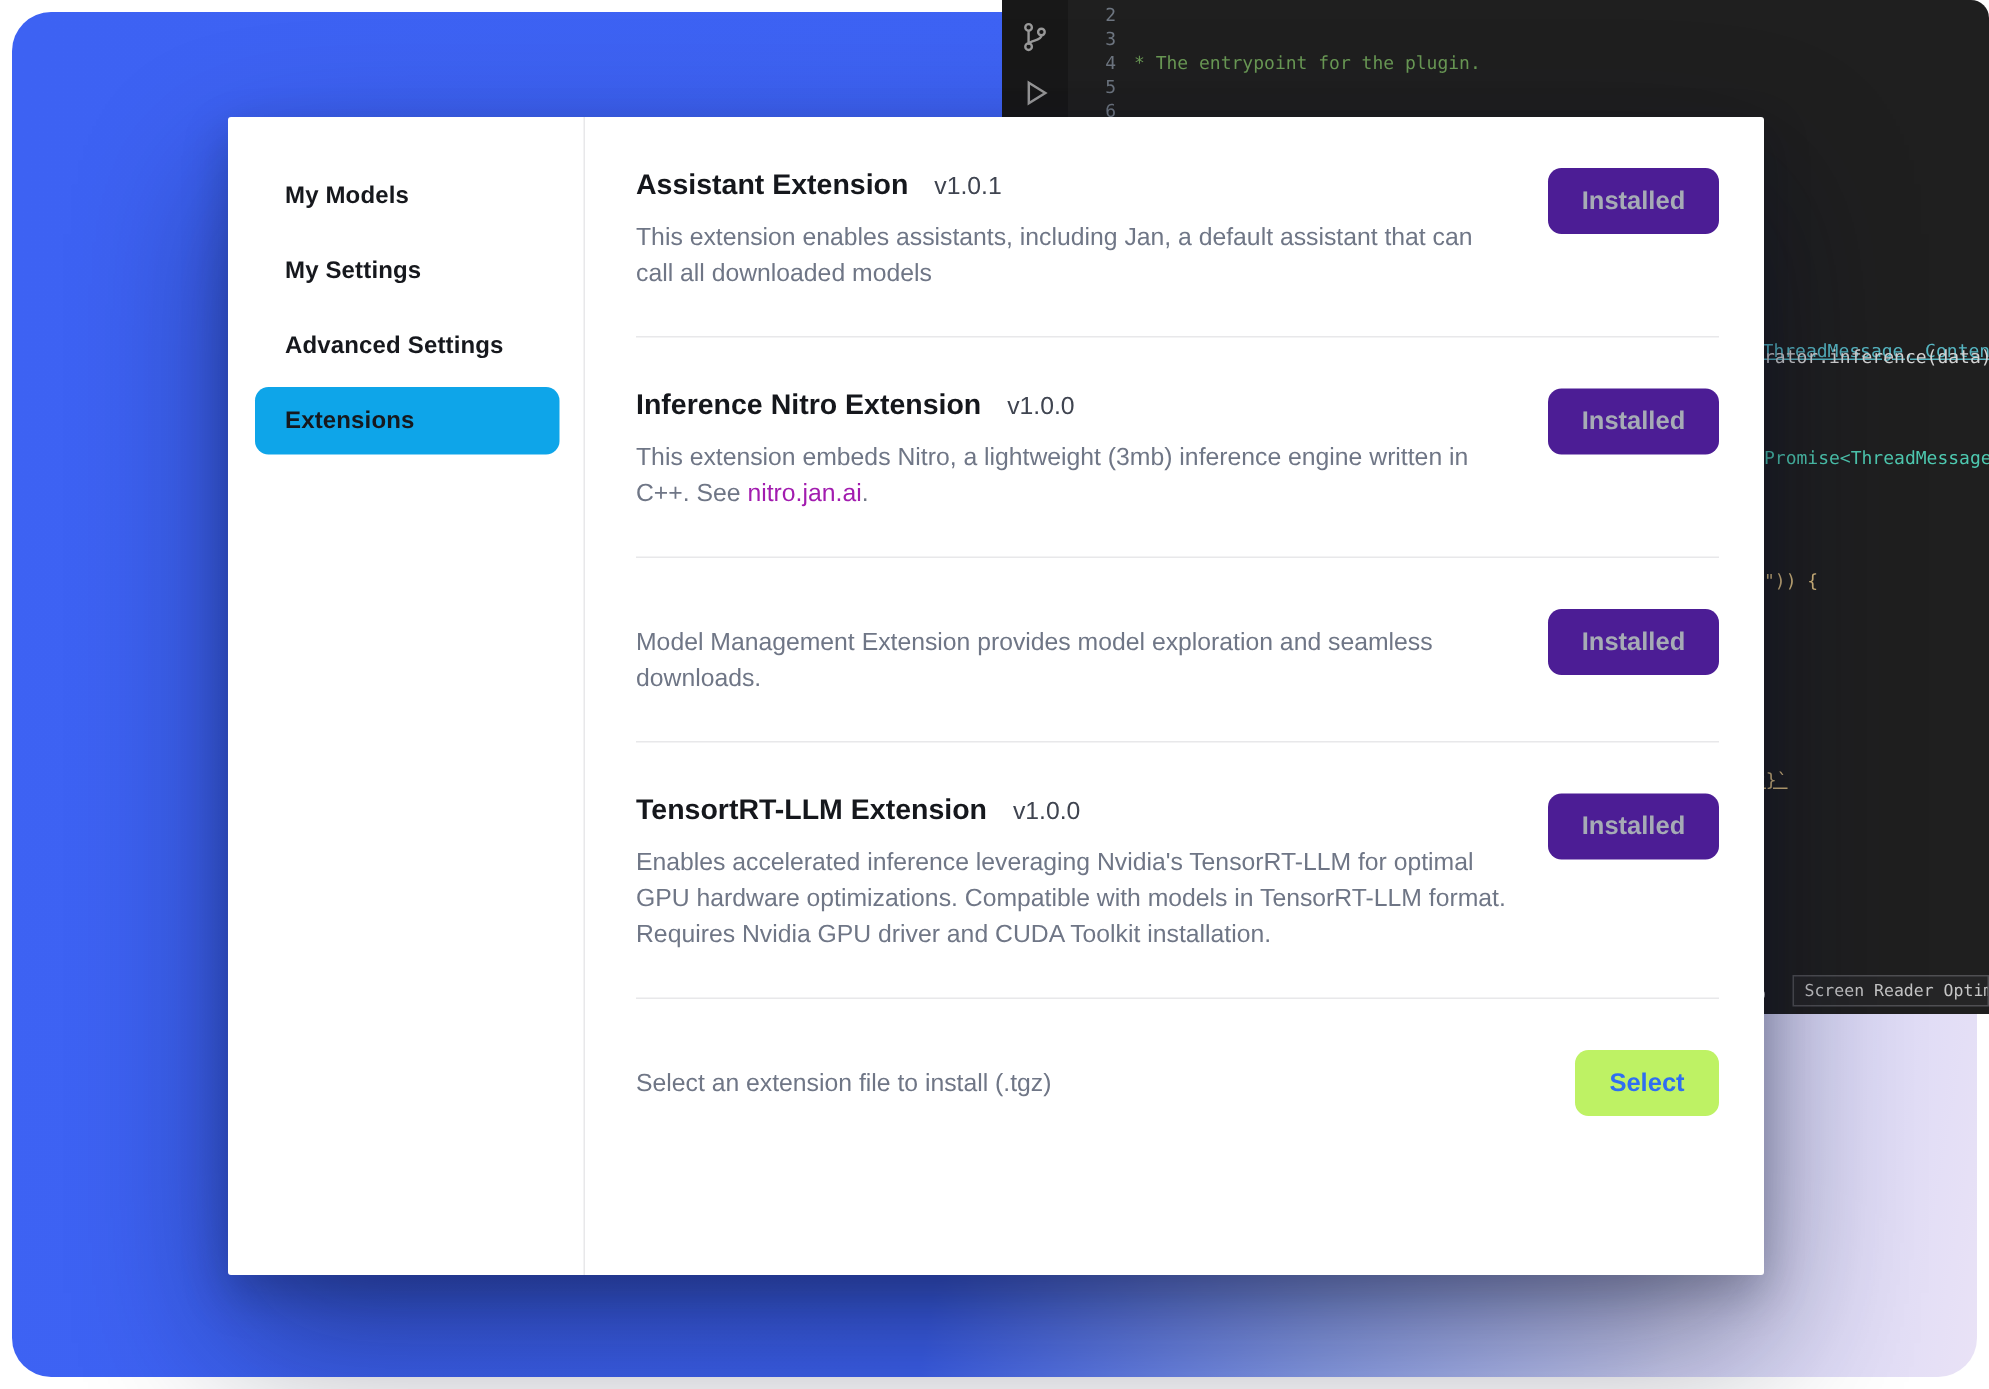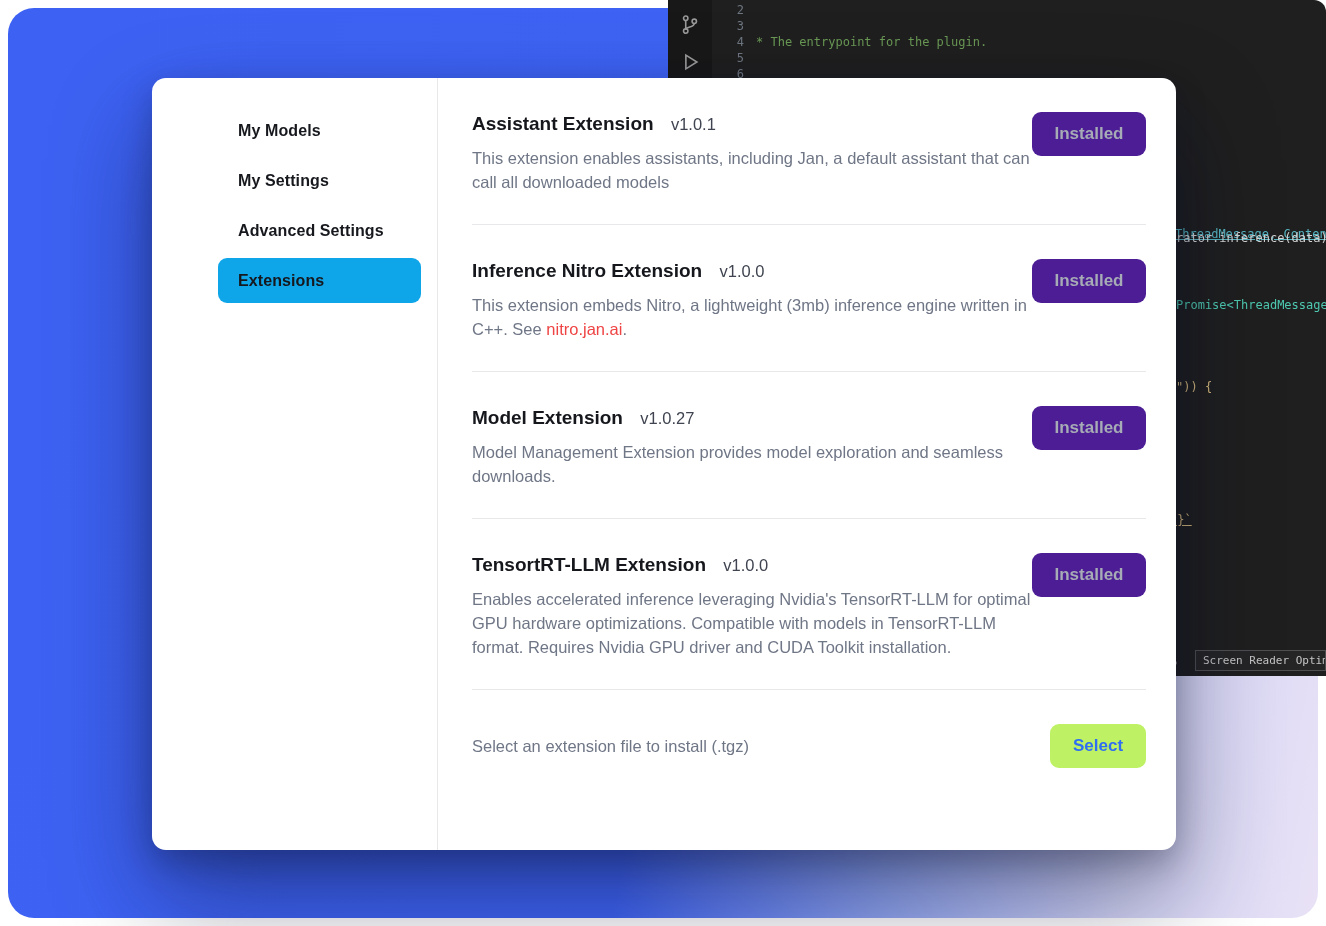--- a/index.html
+++ b/index.html
@@ -40,42 +40,41 @@
   .status-go { position:absolute; left:496px; top:655px; color:#e8e8e8; font-size:11px; }
   .status-badge {
     position:absolute; left:527px; top:650px; width:131px; height:21px;
     background:#252526; border:1px solid #4f4f52; color:#c5c5c5;
     font-size:11px; line-height:19px; padding:0 7px; white-space:nowrap; overflow:hidden;
   }
 
   
   .modal {
     position:absolute; left:152px; top:78px; width:1024px; height:772px;
-    background:#ffffff; border-radius:14px; display:flex; overflow:hidden;
+    background:#ffffff; border-radius:2px; display:flex; overflow:hidden;
     box-shadow:0 45px 100px rgba(8,14,40,.45), 0 12px 30px rgba(8,14,40,.25);
-    padding-left:48px;
   }
   .sidebar { flex:none; width:238px; border-right:1px solid #e8e8ea; padding:30px 16px 0 18px; }
   .nav-item {
     height:45px; margin-bottom:5px; display:flex; align-items:center;
     padding:0 20px; border-radius:9px; cursor:pointer;
     font-size:16px; font-weight:600; color:#16181d; letter-spacing:.1px;
   }
   .nav-item.active { background:#0ea5e9; }
 
   .content { flex:1; padding:0 30px 0 34px; overflow:hidden; }
   .ext { display:flex; justify-content:space-between; align-items:flex-start;
          padding:34px 0 30px; border-bottom:1px solid #e8e8ea; }
   .ext:last-child { border-bottom:none; }
   .sec-left { width:582px; }
   .sec-head { font-size:19px; line-height:24px; color:#15171c; }
   .sec-title { font-weight:700; }
   .sec-version { font-weight:400; font-size:16.5px; color:#3f4450; margin-left:12px; }
   .sec-desc { margin:10px 0 0; font-size:16.5px; line-height:24px; color:#6f7686; }
-  .link { color:#ef4444; cursor:pointer;margin-top:14px; }
+  .link { color:#a21caf; cursor:pointer;margin-top:14px; }
 
   .btn {
     min-width:114px; height:44px; padding:0 22px; border:none; border-radius:9px;
     background:#4c1d95; color:#a6abb5; font-family:"Liberation Sans",sans-serif;
     font-size:17px; font-weight:600; display:flex; align-items:center; justify-content:center;
     cursor:pointer; flex:none;
   }
   .btn.select { min-width:96px; background:#bef264; color:#2f6ef2; }
 </style>
 </head>
@@ -151,24 +150,20 @@
             <span class="sec-title">Inference Nitro Extension</span>
             <span class="sec-version">v1.0.0</span>
           </div>
           <p class="sec-desc"><span>This extension embeds Nitro, a lightweight (3mb) inference engine written in C++. See </span><span class="link">nitro.jan.ai</span><span>.</span></p>
         </div>
         <button class="btn">Installed</button>
       </section>
 
       <section class="ext">
         <div class="sec-left">
-          <div class="sec-head">
-            <span class="sec-title">Model Extension</span>
-            <span class="sec-version">v1.0.27</span>
-          </div>
           <p class="sec-desc">Model Management Extension provides model exploration and seamless downloads.</p>
         </div>
         <button class="btn">Installed</button>
       </section>
 
       <section class="ext">
         <div class="sec-left">
           <div class="sec-head">
             <span class="sec-title">TensortRT-LLM Extension</span>
             <span class="sec-version">v1.0.0</span>

